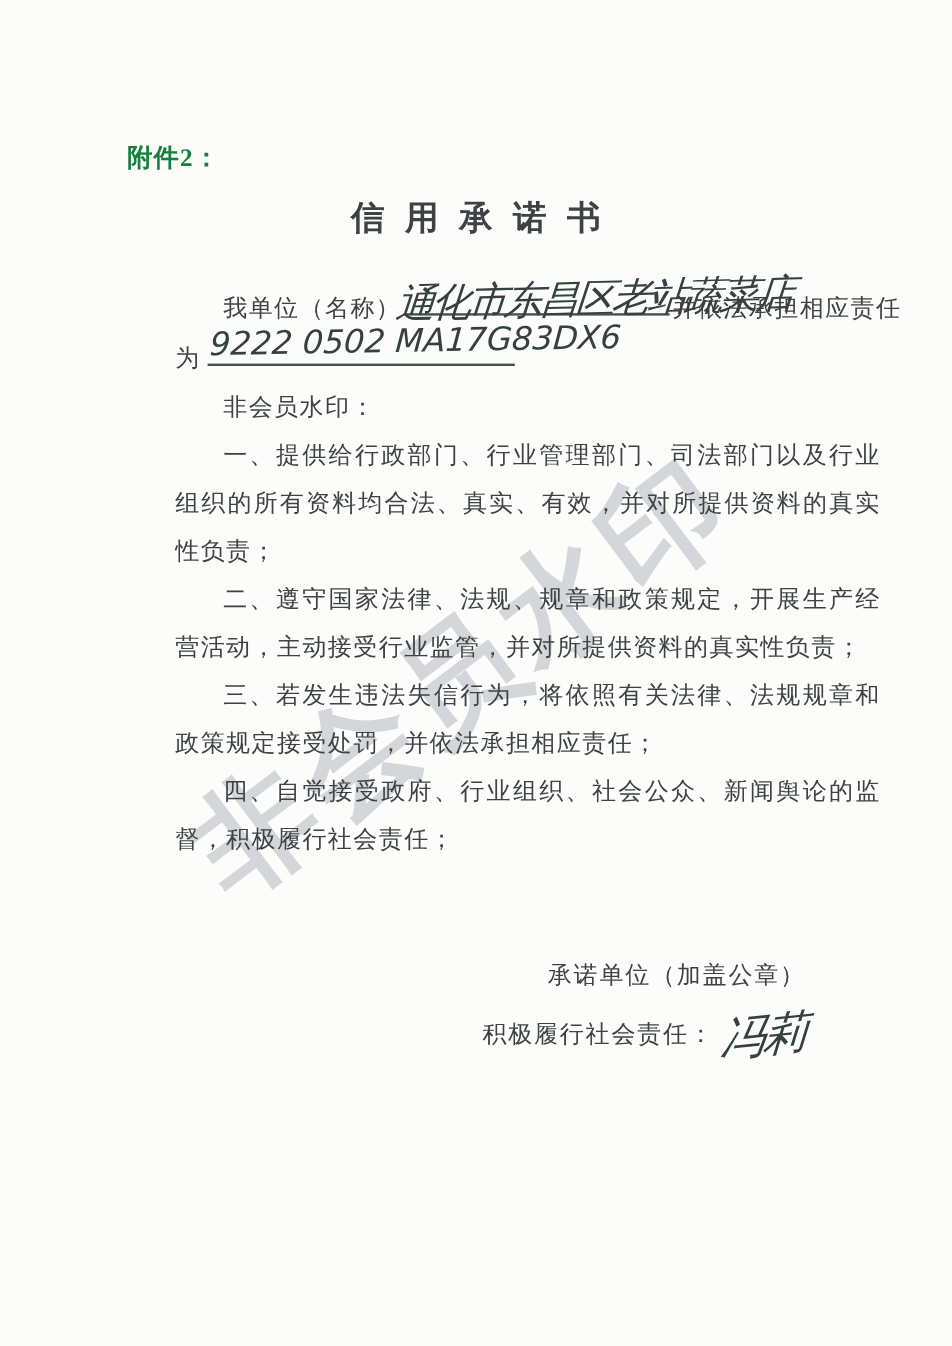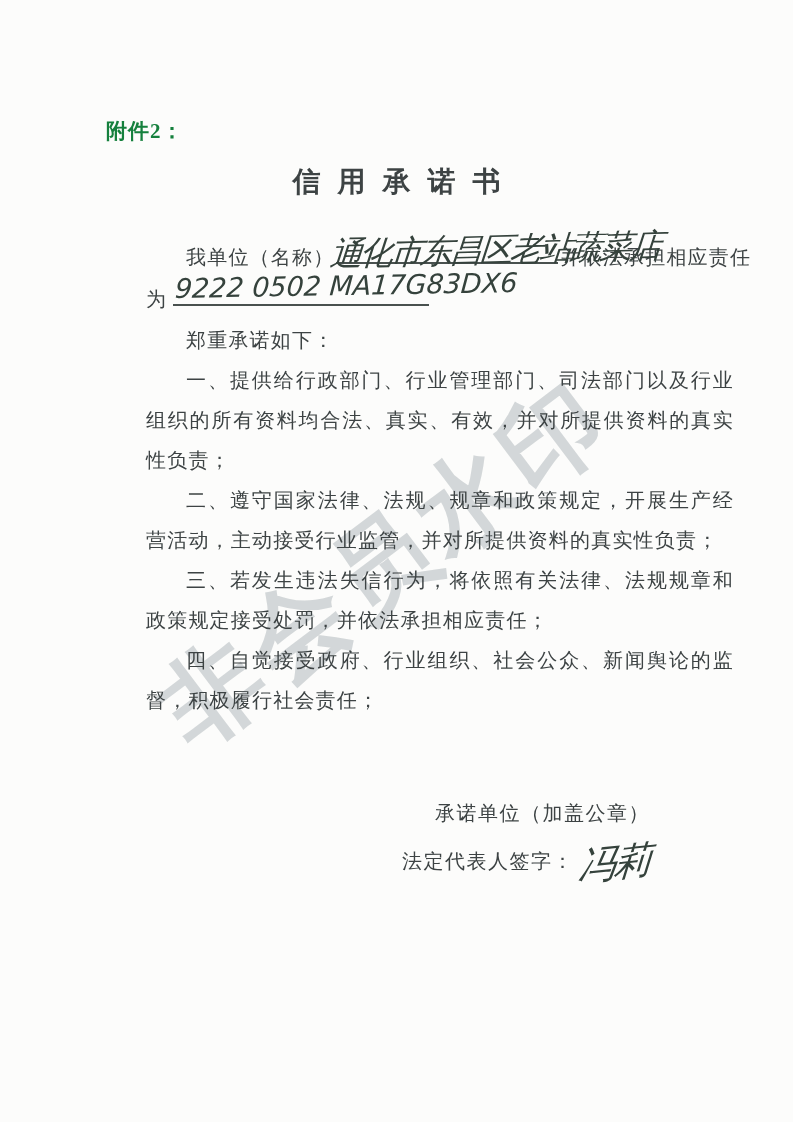--- a/index.html
+++ b/index.html
@@ -91,26 +91,26 @@
   <div class="attachment-label">附件2：</div>
 
   <div class="doc-title">信用承诺书</div>
 
   <div class="body-flow">
 
     <p class="intro-line1"><span class="indent"></span><span>我单位（名称）</span><span class="blank blank-name"><span class="handwriting hw-name">通化市东昌区老站蔬菜店</span></span><span>并依法承担相应责任</span></p>
 
     <p class="intro-line2"><span>为</span><span class="blank blank-code"><span class="handwriting hw-code">9222 0502 MA17G83DX6</span></span></p>
 
-    <p class="lead-line">郑重承诺如下：</p>
+    <p class="lead-line">非会员水印：</p>
 
     <p class="clause">一、提供给行政部门、行业管理部门、司法部门以及行业组织的所有资料均合法、真实、有效，并对所提供资料的真实性负责；</p>
     <p class="clause">二、遵守国家法律、法规、规章和政策规定，开展生产经营活动，主动接受行业监管，并对所提供资料的真实性负责；</p>
     <p class="clause">三、若发生违法失信行为，将依照有关法律、法规规章和政策规定接受处罚，并依法承担相应责任；</p>
     <p class="clause">四、自觉接受政府、行业组织、社会公众、新闻舆论的监督，积极履行社会责任；</p>
   </div>
 
   <div class="signature-block">
     <div class="signature-line1">承诺单位（加盖公章）</div>
-    <div class="signature-line2"><span>法定代表人签字：</span><span class="hw-signature">冯莉</span></div>
+    <div class="signature-line2"><span>积极履行社会责任：</span><span class="hw-signature">冯莉</span></div>
   </div>
 
 </div>
 
 </body></html>

